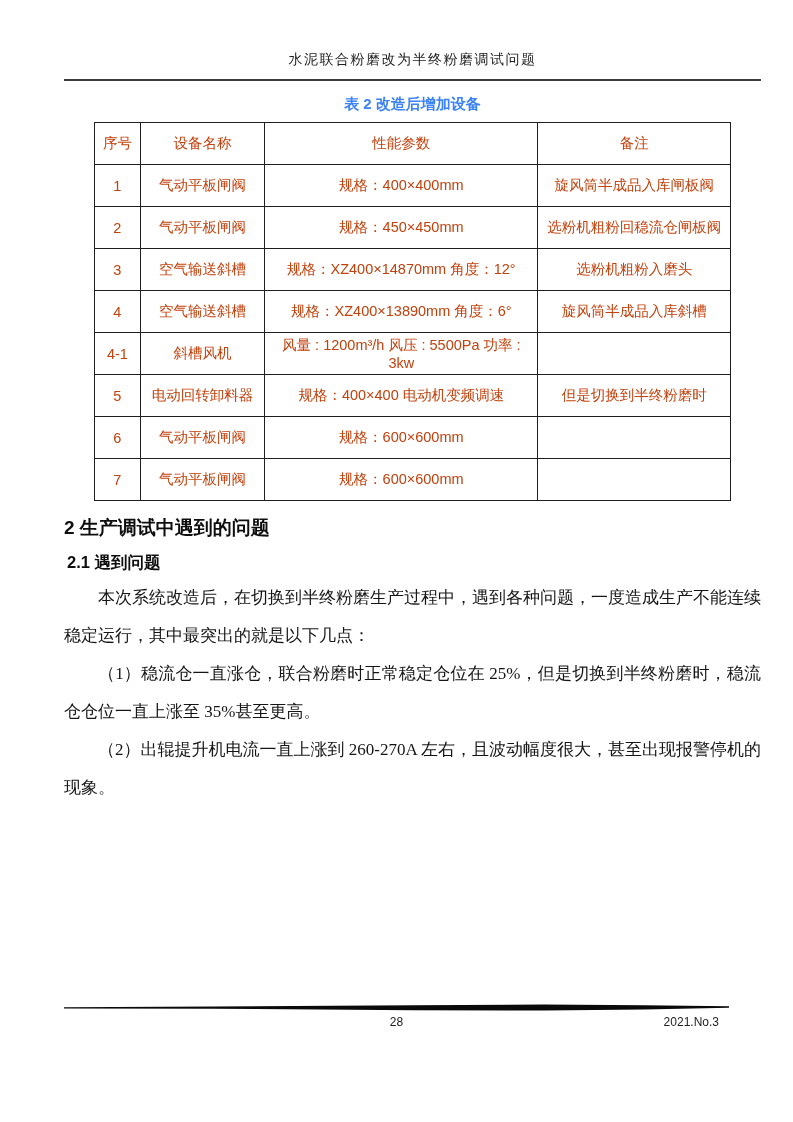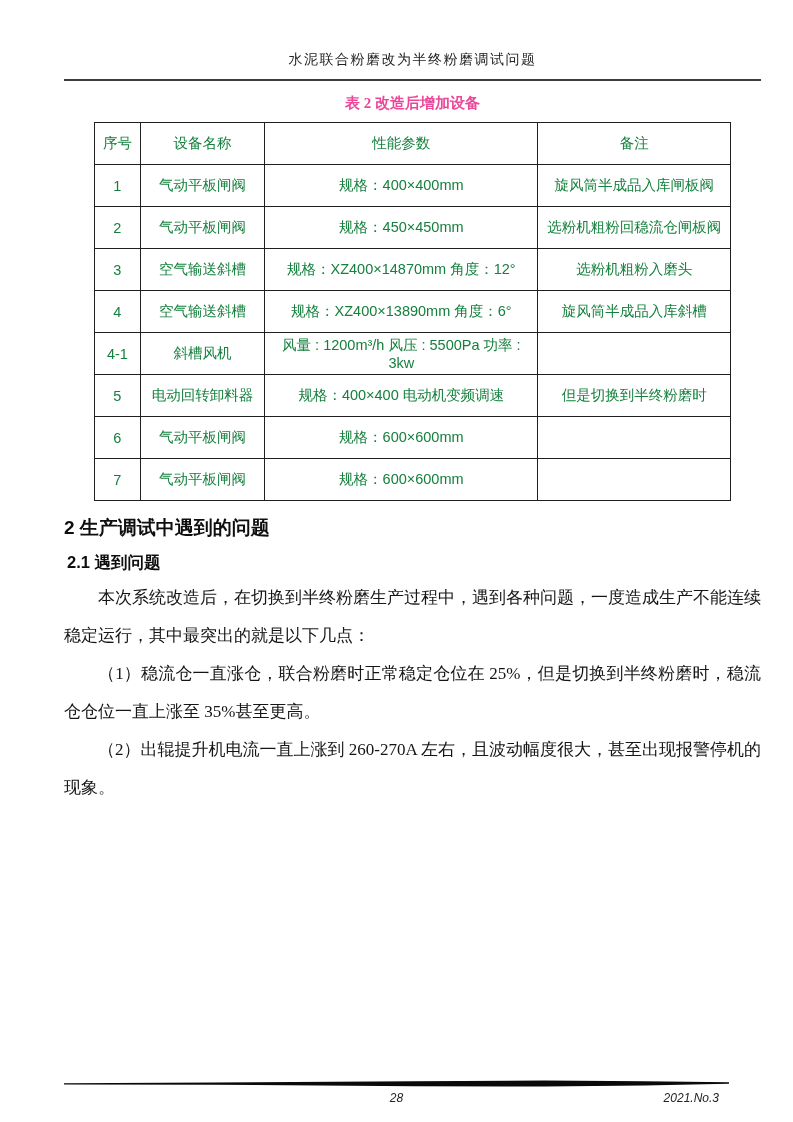--- a/index.html
+++ b/index.html
@@ -6,47 +6,47 @@
   body{
     width:793px;height:1122px;background:#ffffff;color:#1b1b1b;
     font-family:"Liberation Serif", serif;position:relative;overflow:hidden;
   }
   .page{padding:50px 32px 0 64px;}
   .doc-header{
     text-align:center;font-size:14px;letter-spacing:1.5px;color:#222;
     padding-bottom:9px;border-bottom:2px solid #3c3c3c;line-height:20px;
   }
   .table-caption{
-    text-align:center;font-family:Liberation Serif, serif;
-    font-weight:bold;font-size:15px;margin:13px 0 9px 0;line-height:19px;color:#ec4899;
+    text-align:center;font-family:Liberation Sans, sans-serif;
+    font-weight:bold;font-size:15px;margin:13px 0 9px 0;line-height:19px;color:#3b82f6;
   }
   table.equip{
     border-collapse:collapse;table-layout:fixed;width:637px;margin:0 auto;
-    font-family:"Liberation Sans", sans-serif;font-size:14.5px;color:#15803d;
+    font-family:"Liberation Sans", sans-serif;font-size:14.5px;color:#c2410c;
   }
   table.equip td,table.equip th{
     border:1.5px solid #1f1f1f;text-align:center;vertical-align:middle;
     height:41px;padding:0 3px;font-weight:normal;overflow:hidden;
   }
   col.c-no{width:7.2%;} col.c-name{width:19.6%;} col.c-params{width:42.9%;} col.c-note{width:30.3%;}
   .body-text{margin-top:14px;}
   .para{
     font-size:17px;line-height:40px;text-align:justify;text-indent:2em;
     margin:0;color:#151515;
   }
   .para.tight{line-height:38px;}
   .h-sec{
     font-family:"Liberation Sans", sans-serif;font-weight:bold;font-size:19px;
     line-height:26px;margin:5px 0 4px 0;color:#0e0e0e;
   }
   .h-sub{
     font-family:"Liberation Sans", sans-serif;font-weight:bold;font-size:16.5px;
     line-height:24px;margin:9px 0 5px 3px;color:#0e0e0e;
   }
-  .footer{position:absolute;left:64px;right:64px;top:1080px;font-style:italic;}
+  .footer{position:absolute;left:64px;right:64px;top:1004px;}
   .footer-rule{display:block;width:665px;height:8px;}
   .footer-row{
     display:flex;align-items:center;position:relative;margin-top:2px;
     font-family:"Liberation Sans", sans-serif;font-size:12px;color:#222;height:16px;
   }
   .footer-page{position:absolute;left:0;right:0;text-align:center;}
   .footer-issue{position:absolute;right:10px;}
 </style>
 </head>
 <body>

